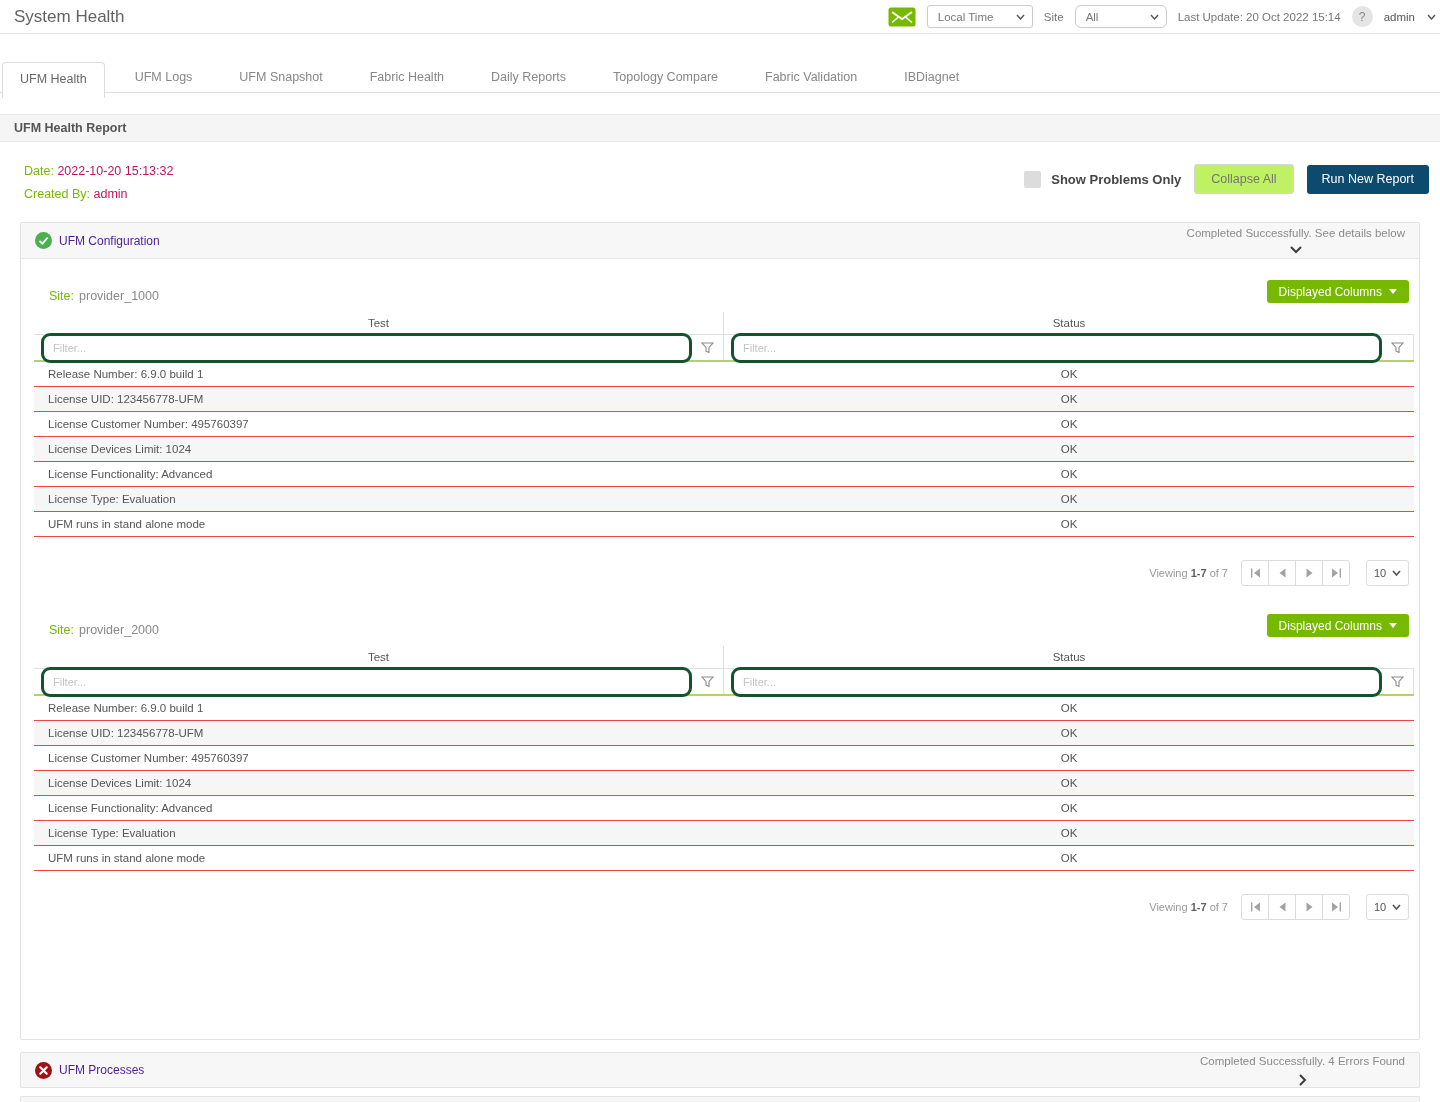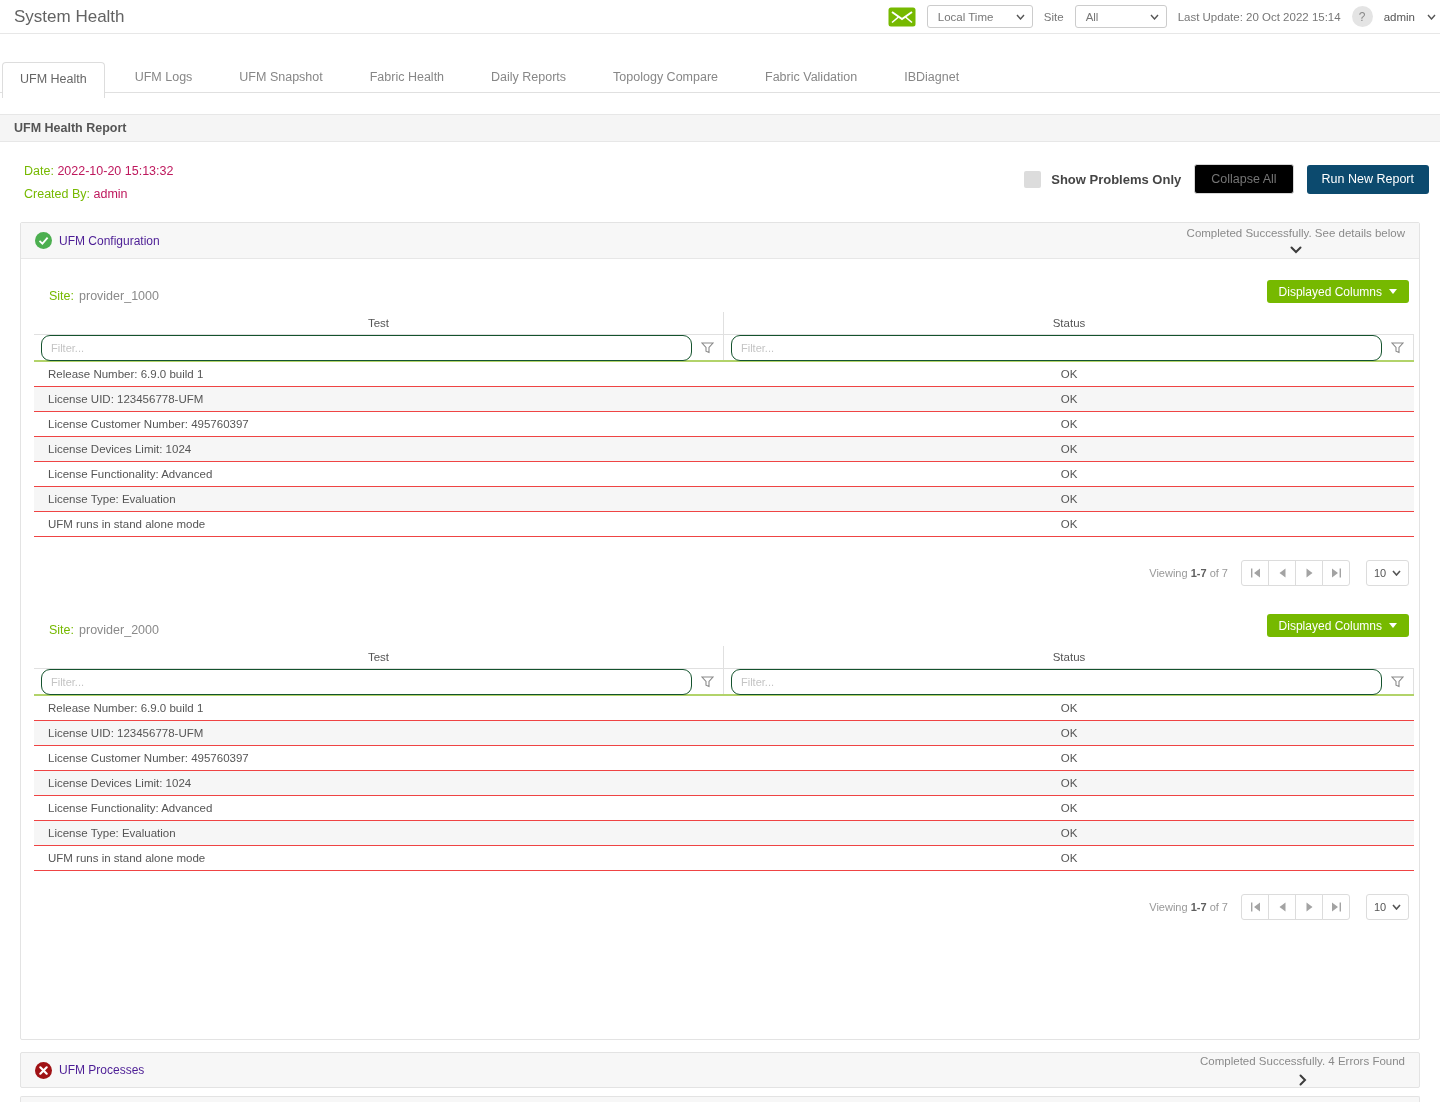--- a/index.html
+++ b/index.html
@@ -8,21 +8,21 @@
 
   
   .app-header { height:34px; border-bottom:1px solid #e7e7e7; display:flex; align-items:center; padding:0 4px 0 14px; }
   .app-title { font-size:17px; color:#636363; font-weight:400; }
   .hdr-right { margin-left:auto; display:flex; align-items:center; gap:11px; font-size:11.5px; color:#777; }
   .mail-icon { width:28px; height:20px; display:block; }
   .hselect { height:23px; border:1px solid #ccc; border-radius:3px; background:#fff; display:flex; align-items:center;
     padding:0 7px 0 10px; color:#777; cursor:pointer; }
   .hselect .val { flex:1; }
   .w-time { width:106px; }
-  .w-site { width:92px; }
+  .w-site { width:92px;border-radius:6px; }
   .chev { width:9px; height:6px; margin-left:8px; }
   .help-circle { width:21px; height:21px; border-radius:50%; background:#e4e4e4; color:#8a8a8a;
     display:flex; align-items:center; justify-content:center; font-size:12px; cursor:pointer; }
   .user-menu { display:flex; align-items:center; gap:4px; color:#555; cursor:pointer; }
 
   
   .tabbar { margin-top:28px; display:flex; align-items:flex-end; border-bottom:1px solid #e0e0e0; padding-left:2px; }
   .tab { height:30px; line-height:30px; padding:0 17px; color:#878787; font-size:12.5px; cursor:pointer; margin-right:13px; }
   .tab.active { background:#fff; border:1px solid #ddd; border-bottom:none; border-radius:4px 4px 0 0;
     height:36px; line-height:33px; margin-bottom:-6px; color:#666; }
@@ -32,21 +32,21 @@
     display:flex; align-items:center; padding-left:14px; color:#555; font-size:12.5px; font-weight:600; }
 
   
   .report-head { display:flex; align-items:flex-start; padding:18px 11px 0 24px; }
   .meta { font-size:12.5px; line-height:23px; }
   .lbl-green { color:#76b900; }
   .meta .val { color:#be185d; }
   .actions { margin-left:auto; display:flex; align-items:center; gap:13px; padding-top:4px; }
   .checkbox { width:17px; height:17px; background:#dcdcdc; border-radius:2px; cursor:pointer; }
   .chk-label { font-size:13px; color:#454545; font-weight:600; margin-left:-3px; }
-  .btn-outline { height:30px; background:#000000; border:1px solid #d6d6d6; border-radius:3px; color:#757575;
+  .btn-outline { height:30px; background:#bef264; border:1px solid #d6d6d6; border-radius:3px; color:#757575;
     font-size:12.5px; padding:0 16px; display:flex; align-items:center; cursor:pointer; }
   .btn-green { height:29px; background:#0c4a6e; border:none; border-radius:3px; color:#fff; font-size:12.5px;
     padding:0 15px; display:flex; align-items:center; cursor:pointer; }
 
   
   .panel { margin:16px 20px 0; border:1px solid #e3e3e3; border-radius:2px; background:#fff; min-height:818px; }
   .panel-header { height:36px; background:#f7f7f7; border-bottom:1px solid #e7e7e7; display:flex; align-items:center;
     padding:0 14px; cursor:pointer; }
   .status-icon { width:17px; height:17px; display:block; }
   .panel-title { font-size:12px; color:#4c1d95; margin-left:7px; }
@@ -63,21 +63,21 @@
   .caret-down { width:8px; height:5px; }
 
   .table { margin:9px 5px 0 13px; }
   .thead { display:flex; height:23px; border-bottom:1px solid #e0e0e0; font-size:11.5px; color:#555; }
   .th { width:50%; text-align:center; line-height:22px; }
   .th:first-child { border-right:1px solid #e0e0e0; }
   .filters { display:flex; height:25px; }
   .fcell { width:50%; display:flex; align-items:center; gap:9px; padding:0 9px 0 7px; }
   .fcell:first-child { border-right:1px solid #e0e0e0; }
   .fcell.last { border-right:1px solid #e0e0e0; }
-  .filter-input { flex:1; height:17px; border:1px solid #14532d; border-radius:9px; padding:12px 9px;
+  .filter-input { flex:1; height:17px; border:3px solid #14532d; border-radius:9px; padding:12px 9px;
     font-size:11px; color:#888; outline:none; font-family:"Liberation Sans", sans-serif; }
   .filter-input::placeholder { color:#c4c4c4; }
   .funnel { width:13px; height:12px; flex:none; cursor:pointer; }
   .green-line { height:2px; background:#b2d36a; }
   .trow { display:flex; height:25px; align-items:center; border-bottom:1px solid #ef4444; font-size:11.5px; color:#555; }
   .tbody .trow:nth-of-type(even) { background:#f6f6f6; }
   .td-test { width:50%; padding-left:14px; }
   .td-status { width:50%; text-align:center; }
 
   .pgrow { display:flex; justify-content:flex-end; align-items:center; padding:23px 10px 0 0; gap:13px;

